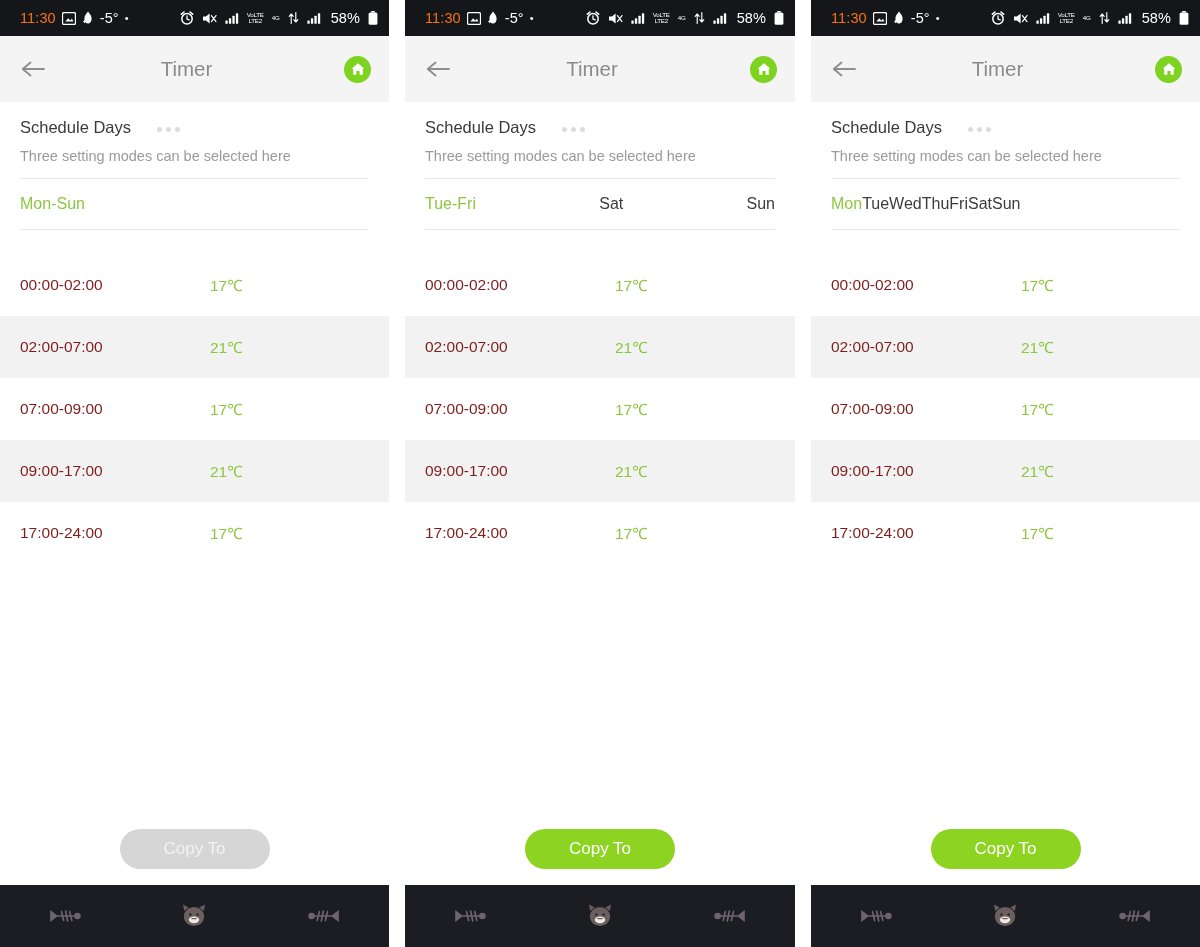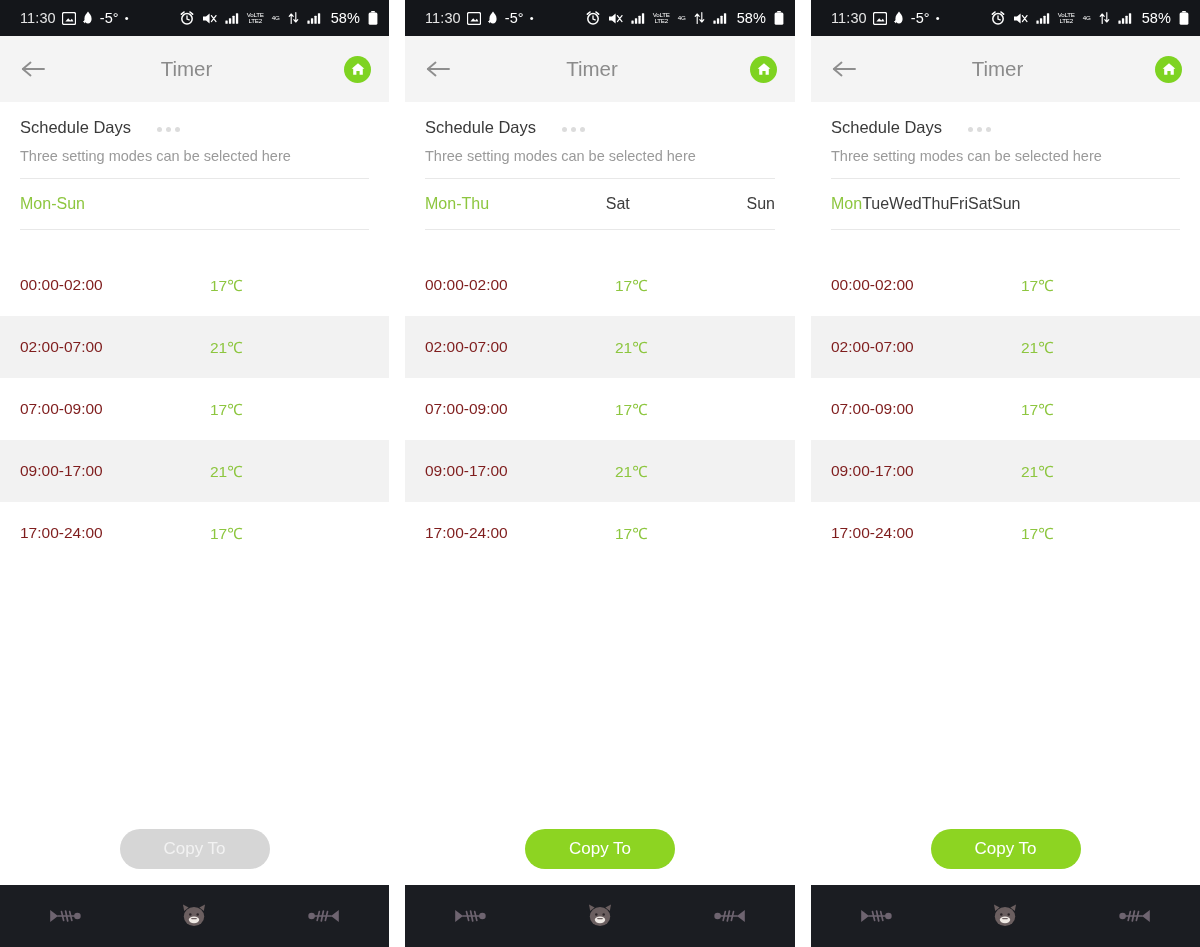--- a/index.html
+++ b/index.html
@@ -39,21 +39,21 @@
     color: #ffffff;
     display: flex;
     align-items: center;
     padding: 0 11px 0 20px;
     flex: none;
     font-size: 14.5px;
     letter-spacing: .1px;
   }
   .sb-left { display: flex; align-items: center; gap: 6px; }
   .sb-right { margin-left: auto; display: flex; align-items: center; gap: 8px; }
-  .sb-time { font-size: 14.5px; color: #e5e5e5; }
+  .sb-time { font-size: 14.5px; color: #f97316; }
   .sb-temp { font-size: 14.5px; color: #fff; }
   .sb-dot { font-size: 11px; color: #fff; line-height: 1; }
   .sb-ic { display: inline-flex; align-items: center; justify-content: center; }
   .sb-pct { font-size: 14.5px; color: #fff; margin-left: 2px; }
 
   
   .appbar {
     height: 66px;
     background: #f4f4f4;
     display: flex;
@@ -423,21 +423,21 @@
             <span class="dots">
               <i></i>
               <i></i>
               <i></i>
             </span>
           </div>
           <div class="section-sub">Three setting modes can be selected here</div>
         </div>
         <div class="daytabs-wrap">
           <div class="daytabs mode2">
-            <div class="daytab active">Mon-Thu</div>
+            <div class="daytab active">Tue-Fri</div>
             <div class="daytab">Sat</div>
             <div class="daytab">Sun</div>
           </div>
         </div>
         <div class="rows">
           <div class="row">
             <div class="row-time">00:00-02:00</div>
             <div class="row-temp">17℃</div>
           </div>
           <div class="row alt">

